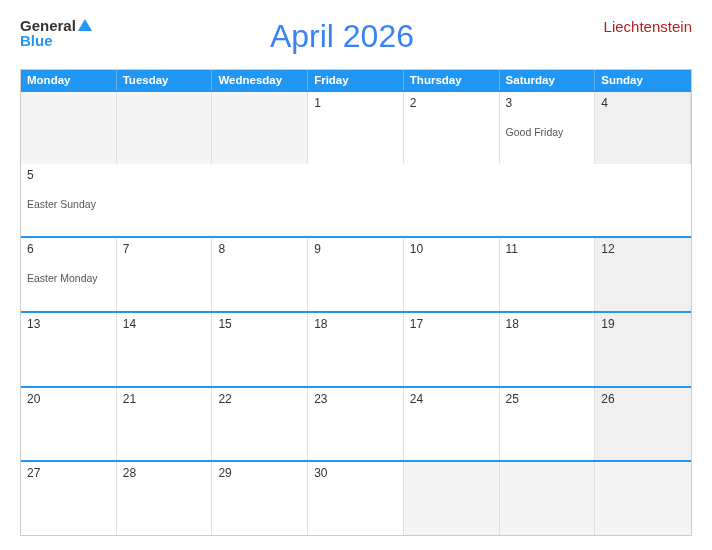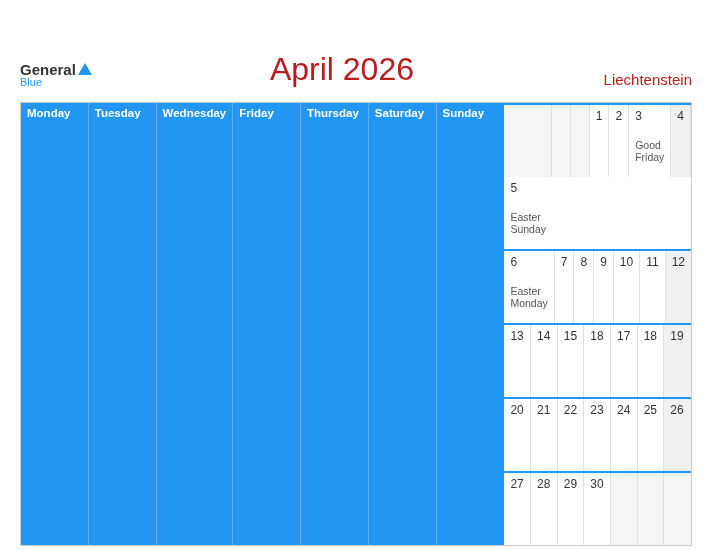--- a/index.html
+++ b/index.html
@@ -12,39 +12,38 @@
     }
     .page {
       width: 712px;
       height: 550px;
       padding: 18px 20px 14px 20px;
       display: flex;
       flex-direction: column;
     }
     .header {
       display: flex;
-      align-items: flex-end;
+      align-items: flex-start;
       justify-content: space-between;
       margin-bottom: 14px;
-      margin-top: 33px;
     }
     .logo {
       display: flex;
       align-items: center;
       gap: 0px;
     }
     .logo-text-general {
       font-size: 15px;
       font-weight: bold;
       color: #333;
       line-height: 1;
     }
     .logo-text-blue {
-      font-size: 11px;
-      font-weight: normal;
+      font-size: 15px;
+      font-weight: bold;
       color: #2196F3;
       line-height: 1;
     }
     .logo-triangle {
       width: 0;
       height: 0;
       border-left: 7px solid transparent;
       border-right: 7px solid transparent;
       border-bottom: 12px solid #2196F3;
       margin-left: 2px;
@@ -53,35 +52,35 @@
     .logo-stack {
       display: flex;
       flex-direction: column;
     }
     .logo-row1 {
       display: flex;
       align-items: flex-end;
     }
     .month-title {
       font-size: 32px;
-      color: #b91c1c;
+      color: #3b82f6;
       font-weight: normal;
       text-align: center;
       flex: 1;
     }
     .country {
       font-size: 15px;
       color: #b91c1c;
       text-align: right;
       min-width: 100px;
     }
     .calendar {
       flex: 1;
       display: flex;
-      flex-direction: row;
+      flex-direction: column;
       border: 1px solid #ccc;
     }
     .cal-header-row {
       display: grid;
       grid-template-columns: repeat(7, 1fr);
       background: #2196F3;
     }
     .cal-header-cell {
       color: #fff;
       font-size: 11.5px;

